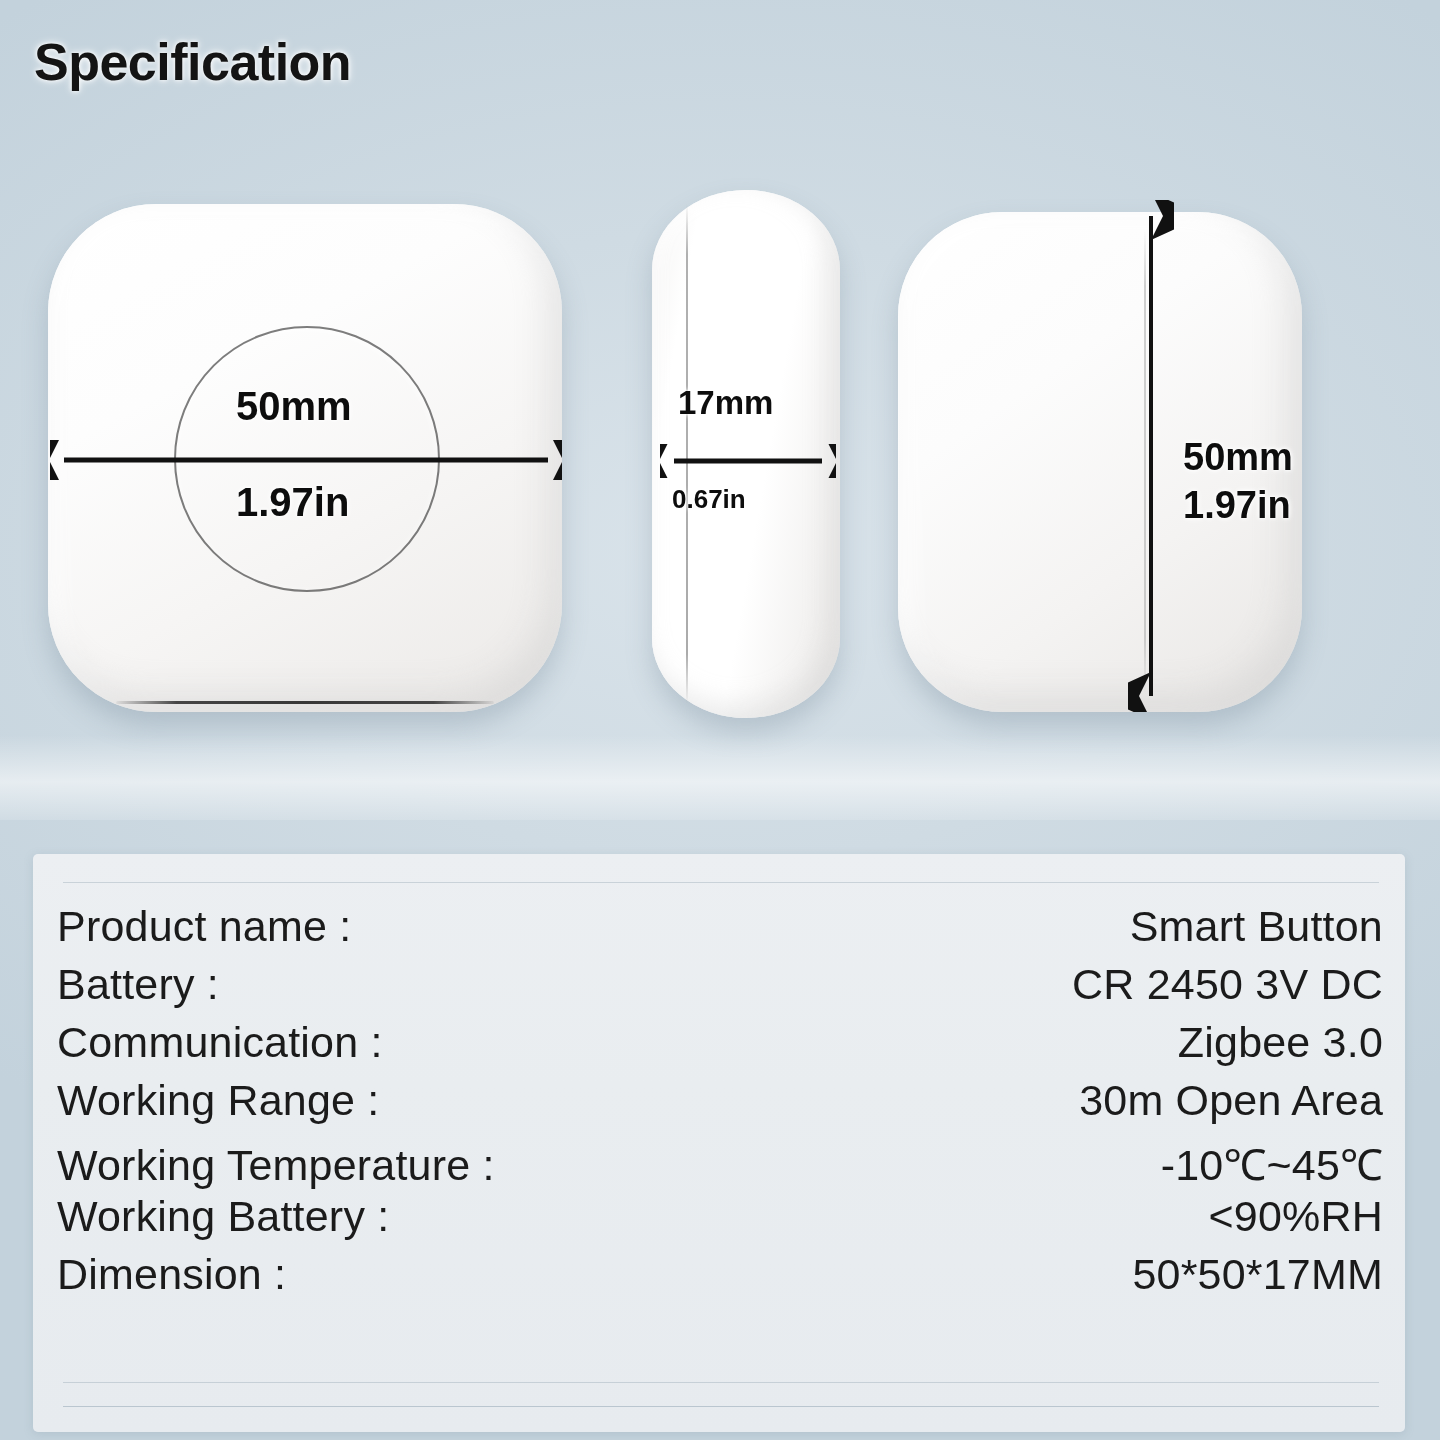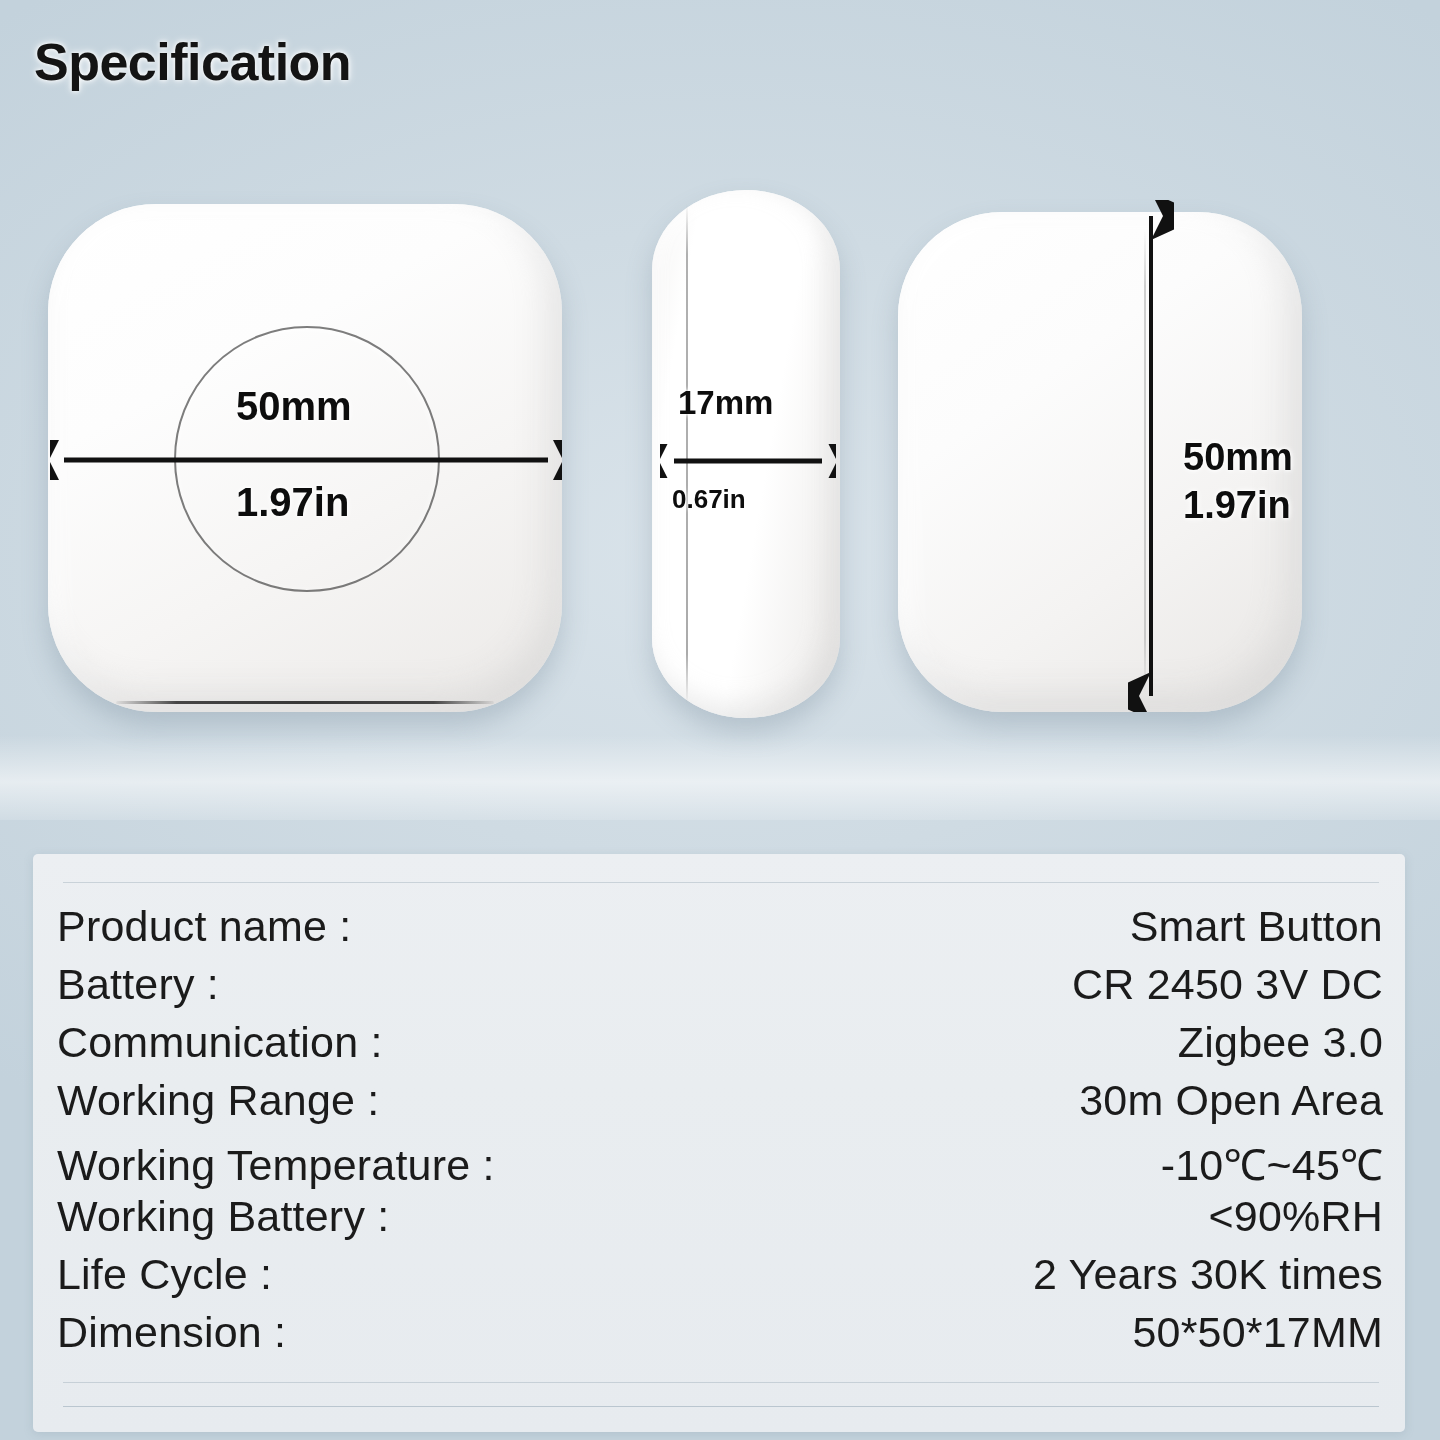--- a/index.html
+++ b/index.html
@@ -301,23 +301,19 @@
       </div>
       <div class="spec-row">
         <span class="spec-label">Working Temperature :</span>
         <span class="spec-value">-10℃~45℃</span>
       </div>
       <div class="spec-row">
         <span class="spec-label">Working Battery :</span>
         <span class="spec-value">&lt;90%RH</span>
       </div>
       <div class="spec-row">
-        <span class="spec-label">Life Cycle :</span>
-        <span class="spec-value">2 Years 30K times</span>
-      </div>
-      <div class="spec-row">
         <span class="spec-label">Dimension :</span>
         <span class="spec-value">50*50*17MM</span>
       </div>
     </div>
   </div>
 
 </div>
 
 </body></html>

